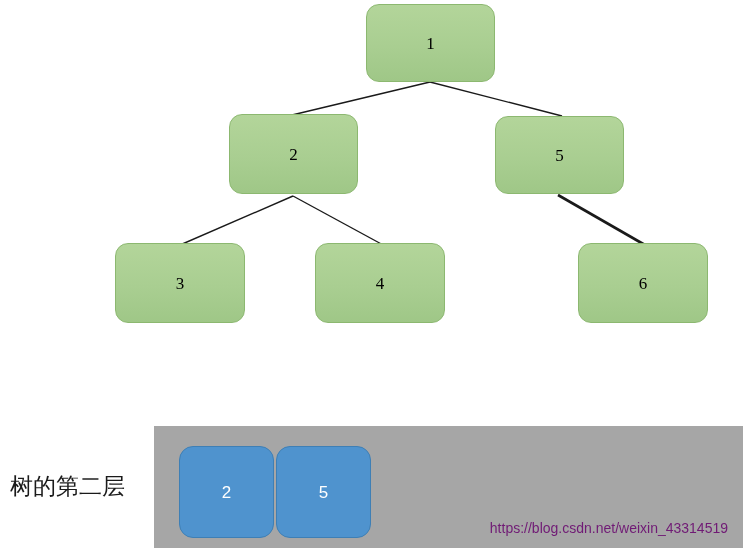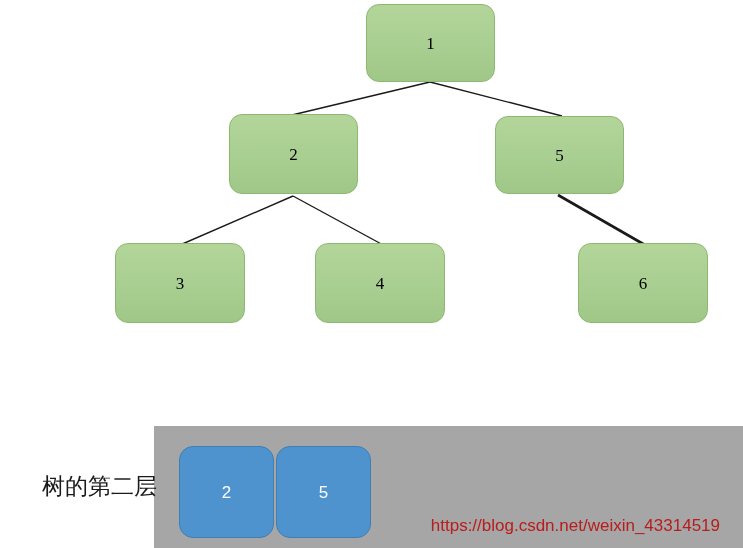--- a/index.html
+++ b/index.html
@@ -70,28 +70,27 @@
   }
   #level-label {
     position: absolute;
     left: 10px;
     top: 471px;
     font-size: 23px;
     color: #1a1a1a;
     font-family: "DejaVu Sans", "Liberation Sans", sans-serif;
     white-space: nowrap;
     letter-spacing: 0px;
-    margin-left: 32px;
   }
   #watermark {
     position: absolute;
-    right: 23px;
+    right: 15px;
     bottom: 12px;
-    font-size: 17px;
-    color: #b91c1c;
+    font-size: 14px;
+    color: #701a75;
     font-family: "Liberation Sans", "DejaVu Sans", sans-serif;
     white-space: nowrap;
   }
 </style>
 </head>
 <body>
 
 <div id="canvas">
 
   <svg id="edges" viewBox="0 0 743 548" xmlns="http://www.w3.org/2000/svg">

